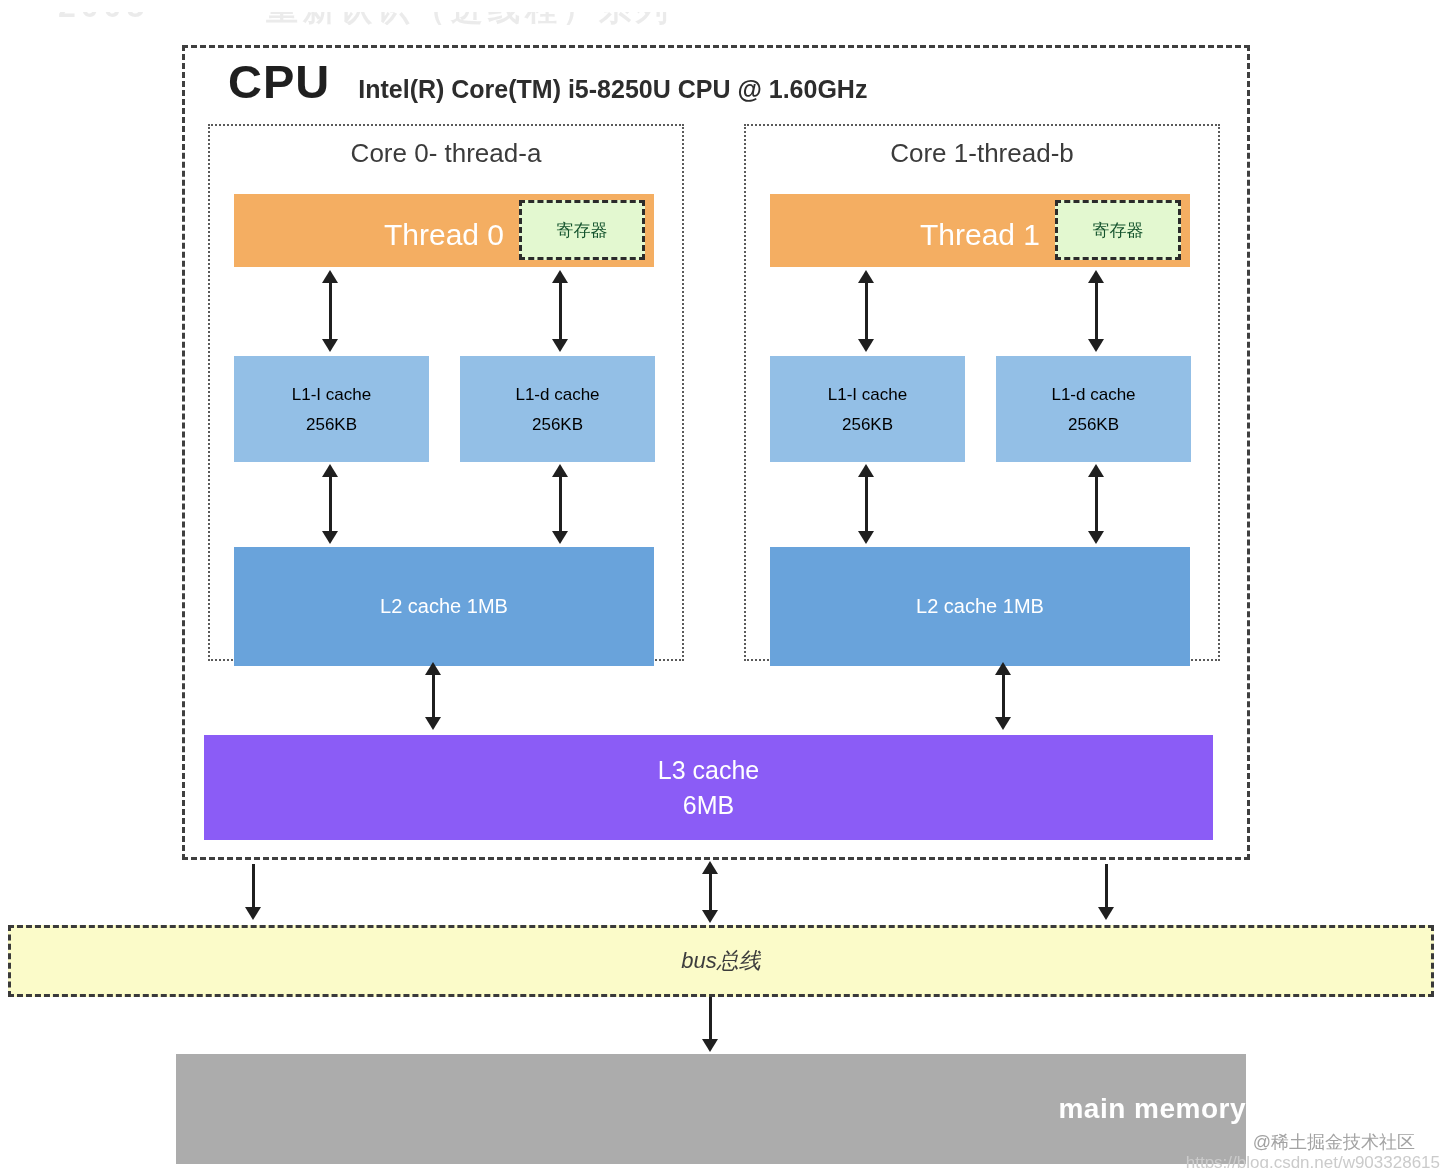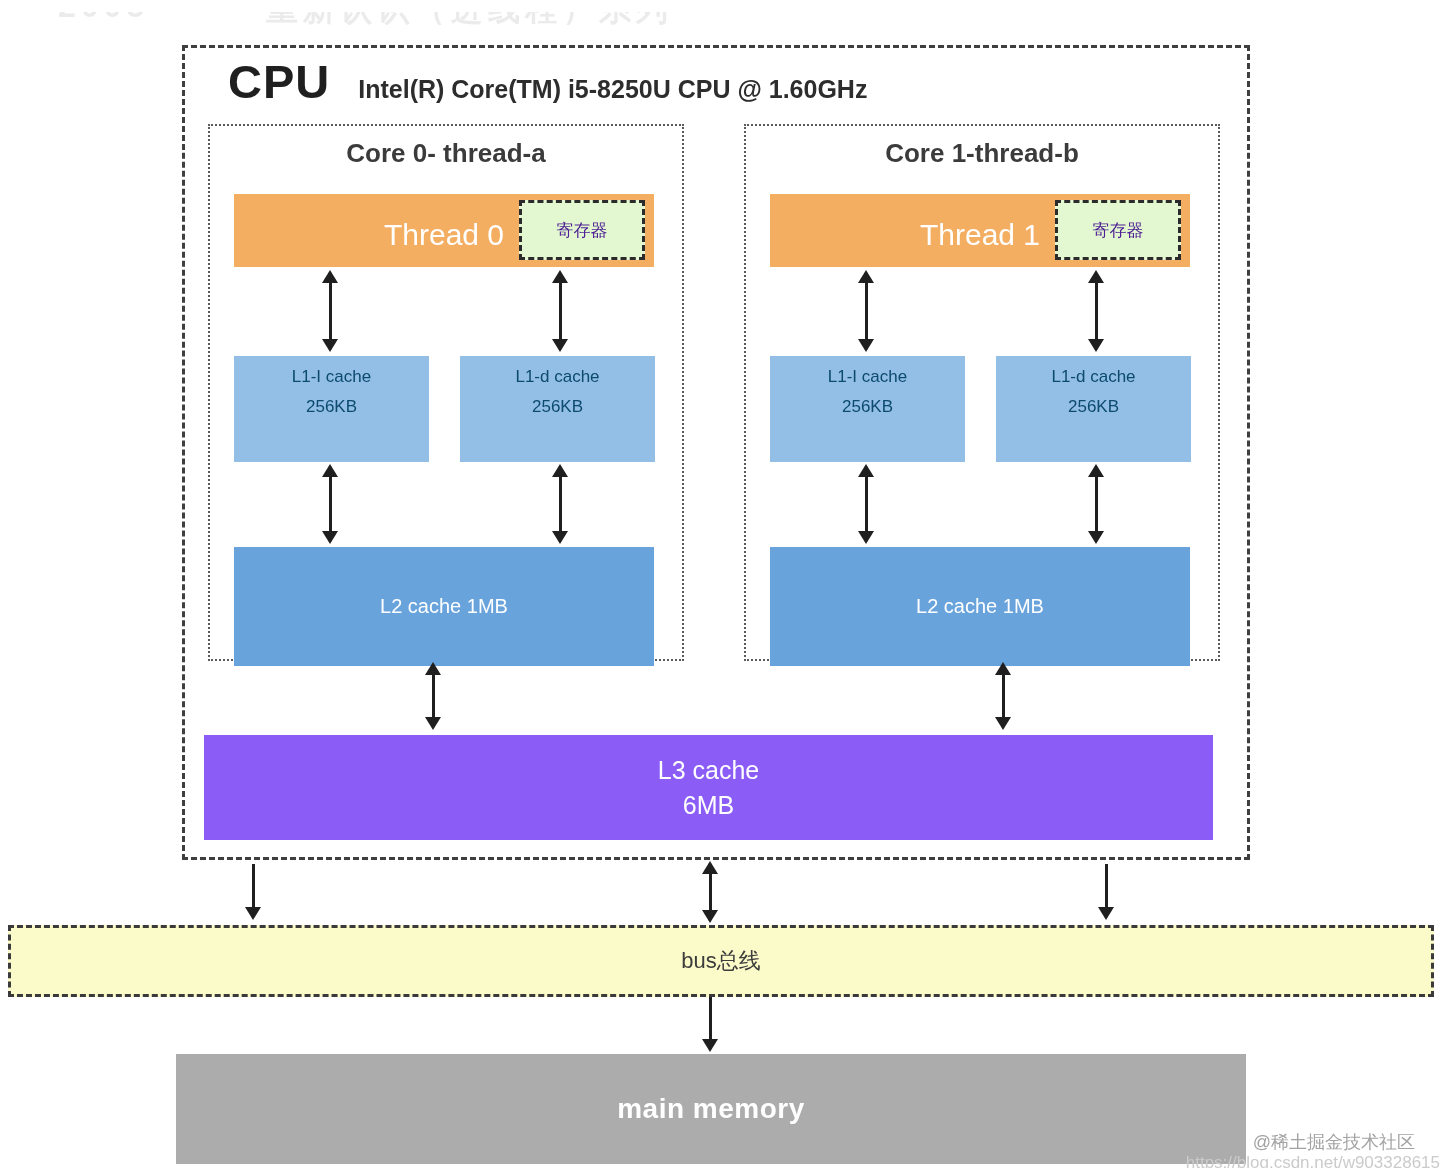--- a/index.html
+++ b/index.html
@@ -19,33 +19,33 @@
   .top-clip.frag-center{left:266px;width:640px;}
 
   
   .cpu-box{position:absolute;left:182px;top:33px;width:1062px;height:809px;border:3px dashed #3f3f3f;background:#fff;}
   .cpu-title-row{position:absolute;left:228px;top:42px;display:flex;align-items:baseline;gap:28px;}
   .cpu-title{font-size:47px;font-weight:600;color:#1f1f1f;letter-spacing:1px;}
   .cpu-subtitle{font-size:25px;font-weight:600;color:#2d2d2d;}
 
   
   .core{position:absolute;top:112px;width:472px;height:533px;border:2px dotted #5a5a5a;}
-  .core-title{position:absolute;left:0;top:12px;width:100%;margin:0;text-align:center;font-size:26px;font-weight:700;color:#3b3b3b;}
+  .core-title{position:absolute;left:0;top:12px;width:100%;margin:0;text-align:center;font-size:26px;font-weight:400;color:#3b3b3b;}
   .thread-bar{position:absolute;left:24px;top:68px;width:420px;height:73px;background:#F4AE62;}
   .thread-label{position:absolute;left:0;top:4px;width:100%;height:100%;display:flex;align-items:center;justify-content:center;color:#fff;font-size:30px;font-weight:400;}
-  .register-box{position:absolute;right:9px;top:6px;width:120px;height:54px;background:#E3F8D0;border:3px dashed #2b2b2b;display:flex;align-items:center;justify-content:center;font-size:17px;color:#4c1d95;}
-  .l1{position:absolute;top:230px;height:106px;background:#93BFE6;color:#0c4a6e;text-align:center;padding-top:6px;box-sizing:border-box;font-size:17px;line-height:1.75;}
+  .register-box{position:absolute;right:9px;top:6px;width:120px;height:54px;background:#E3F8D0;border:3px dashed #2b2b2b;display:flex;align-items:center;justify-content:center;font-size:17px;color:#14532d;}
+  .l1{position:absolute;top:230px;height:106px;background:#93BFE6;color:#000000;text-align:center;padding-top:24px;box-sizing:border-box;font-size:17px;line-height:1.75;}
   .l1.l1i{left:24px;width:195px;}
   .l1.l1d{left:250px;width:195px;}
   .l2{position:absolute;left:24px;top:421px;width:420px;height:119px;background:#69A3DB;display:flex;align-items:center;justify-content:center;color:#fff;font-size:20px;}
 
   
   .l3-box{position:absolute;left:204px;top:723px;width:1009px;height:105px;background:#8b5cf6;display:flex;flex-direction:column;align-items:center;justify-content:center;color:#fff;font-size:25px;line-height:1.4;}
-  .bus-box{position:absolute;left:8px;top:913px;width:1420px;height:66px;background:#FBFBC9;border:3px dashed #3a3a3a;display:flex;align-items:center;justify-content:center;color:#3c3c3c;font-size:22px;}
-  .memory-box{position:absolute;left:176px;top:1042px;width:1070px;height:110px;background:#ACACAC;display:flex;align-items:center;justify-content:center;color:#fff;font-size:28px;font-weight:700;letter-spacing:.5px;}
+  .bus-box{position:absolute;left:8px;top:913px;width:1420px;height:66px;background:#FBFBC9;border:3px dashed #3a3a3a;display:flex;align-items:center;justify-content:center;color:#3c3c3c;font-size:22px;font-style:italic;}
+  .memory-box{position:absolute;left:176px;top:1042px;width:1070px;height:110px;background:#ACACAC;display:flex;align-items:center;justify-content:flex-end;color:#fff;font-size:28px;font-weight:700;letter-spacing:.5px;}
 
   
   .wm1{position:absolute;right:26px;top:1118px;font-size:18px;color:#a3a3a3;}
   .wm2{position:absolute;right:1px;top:1141px;font-size:17px;color:#cbcbcb;}
 
   
   .varrow{position:absolute;width:16px;}
   .varrow .aline{position:absolute;left:50%;top:11px;bottom:11px;width:3px;margin-left:-1.5px;background:#1f1f1f;}
   .varrow .ah{position:absolute;left:50%;width:0;height:0;margin-left:-8px;border-left:8px solid transparent;border-right:8px solid transparent;}
   .varrow .ah.up{top:0;border-bottom:13px solid #1f1f1f;}

